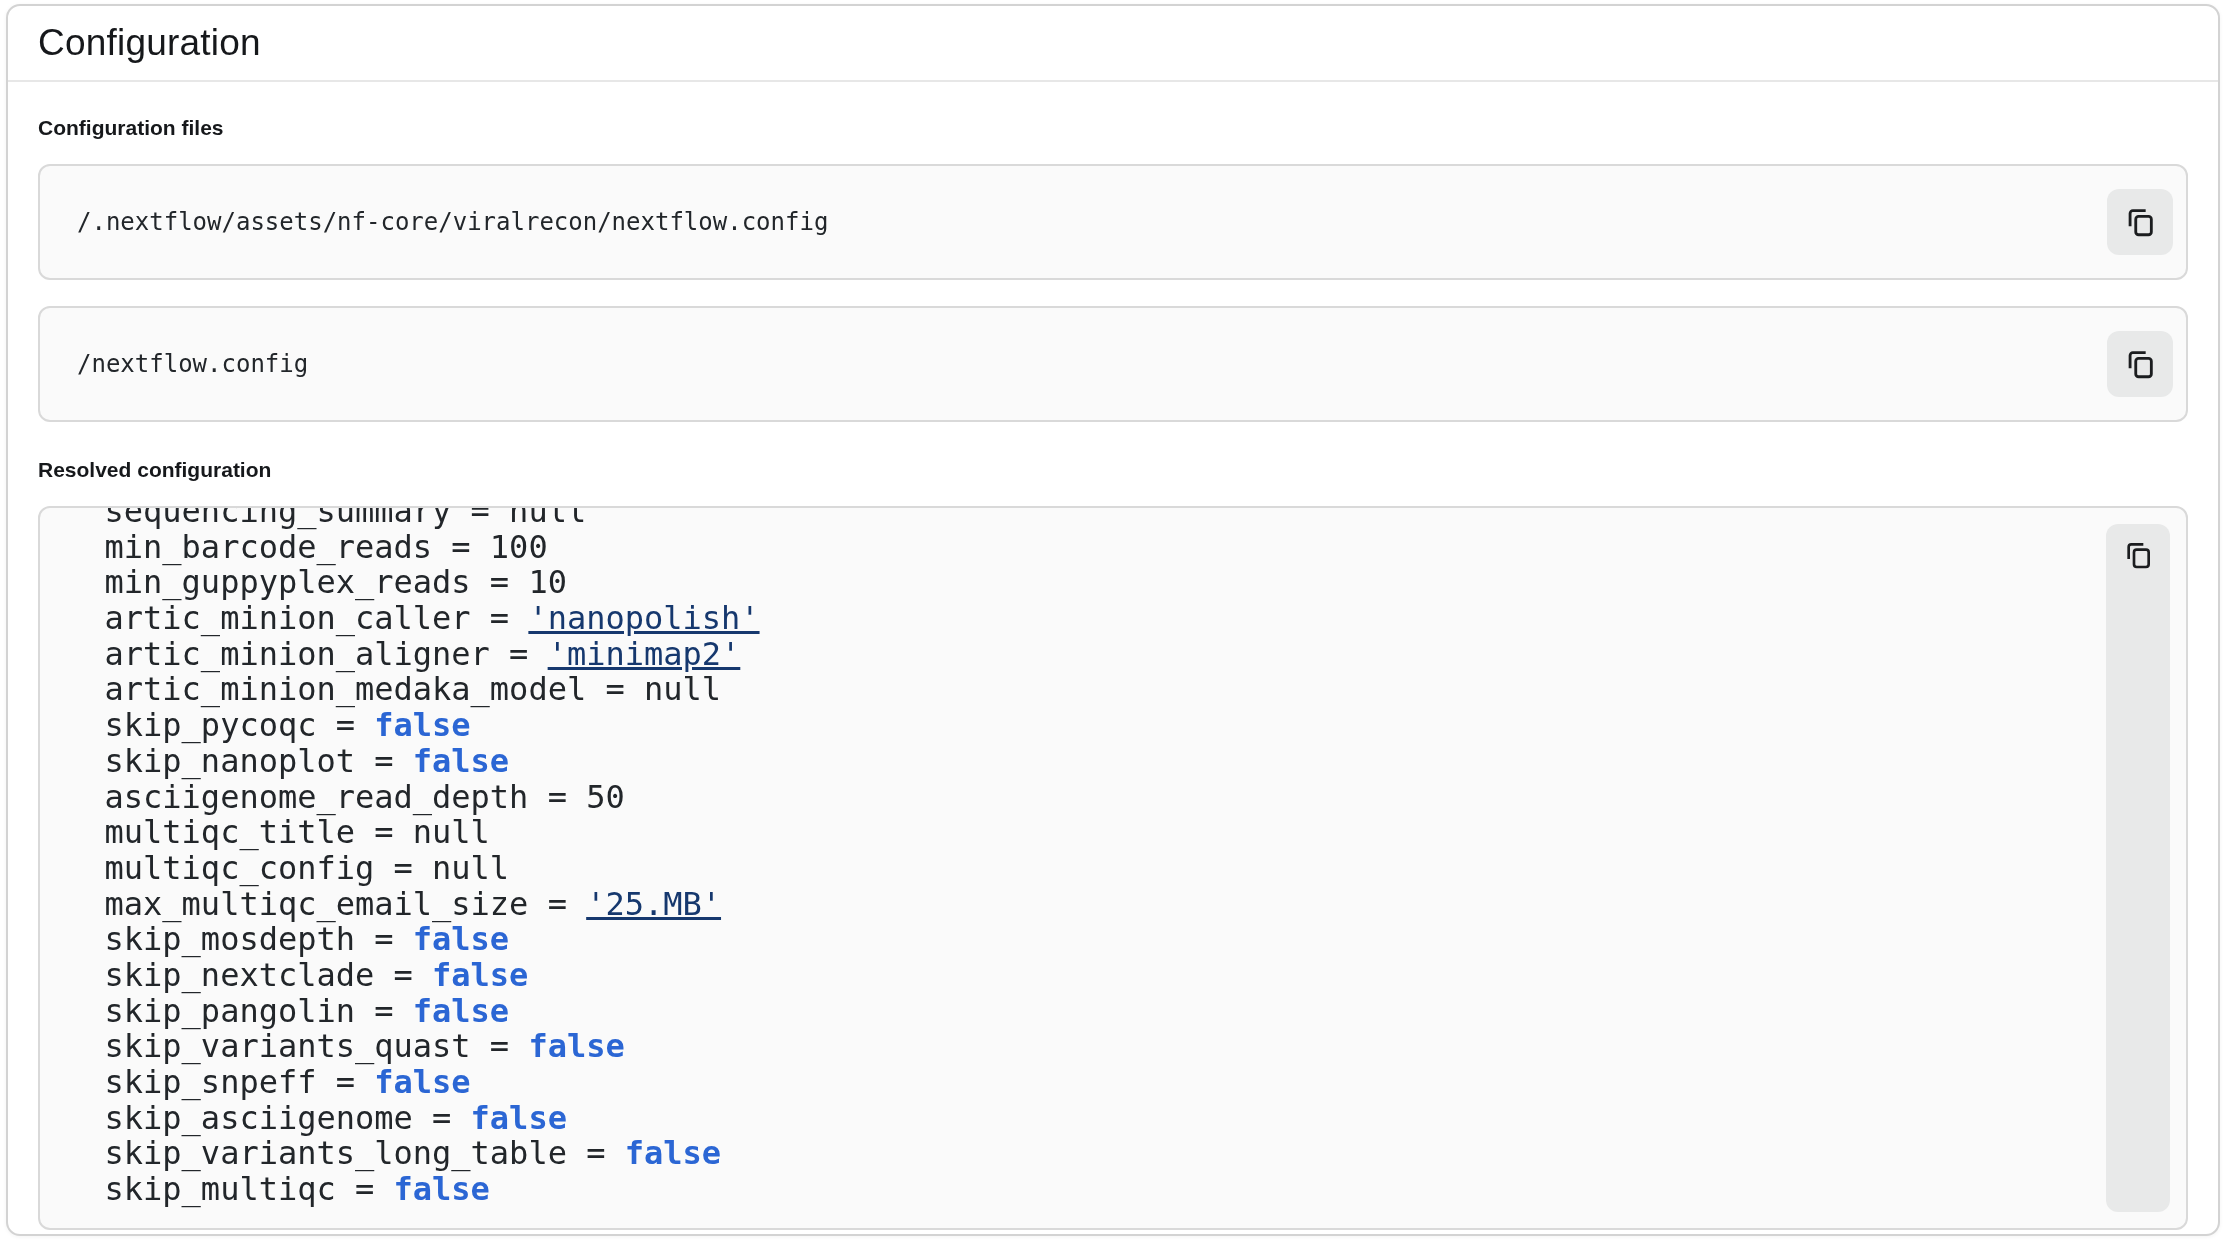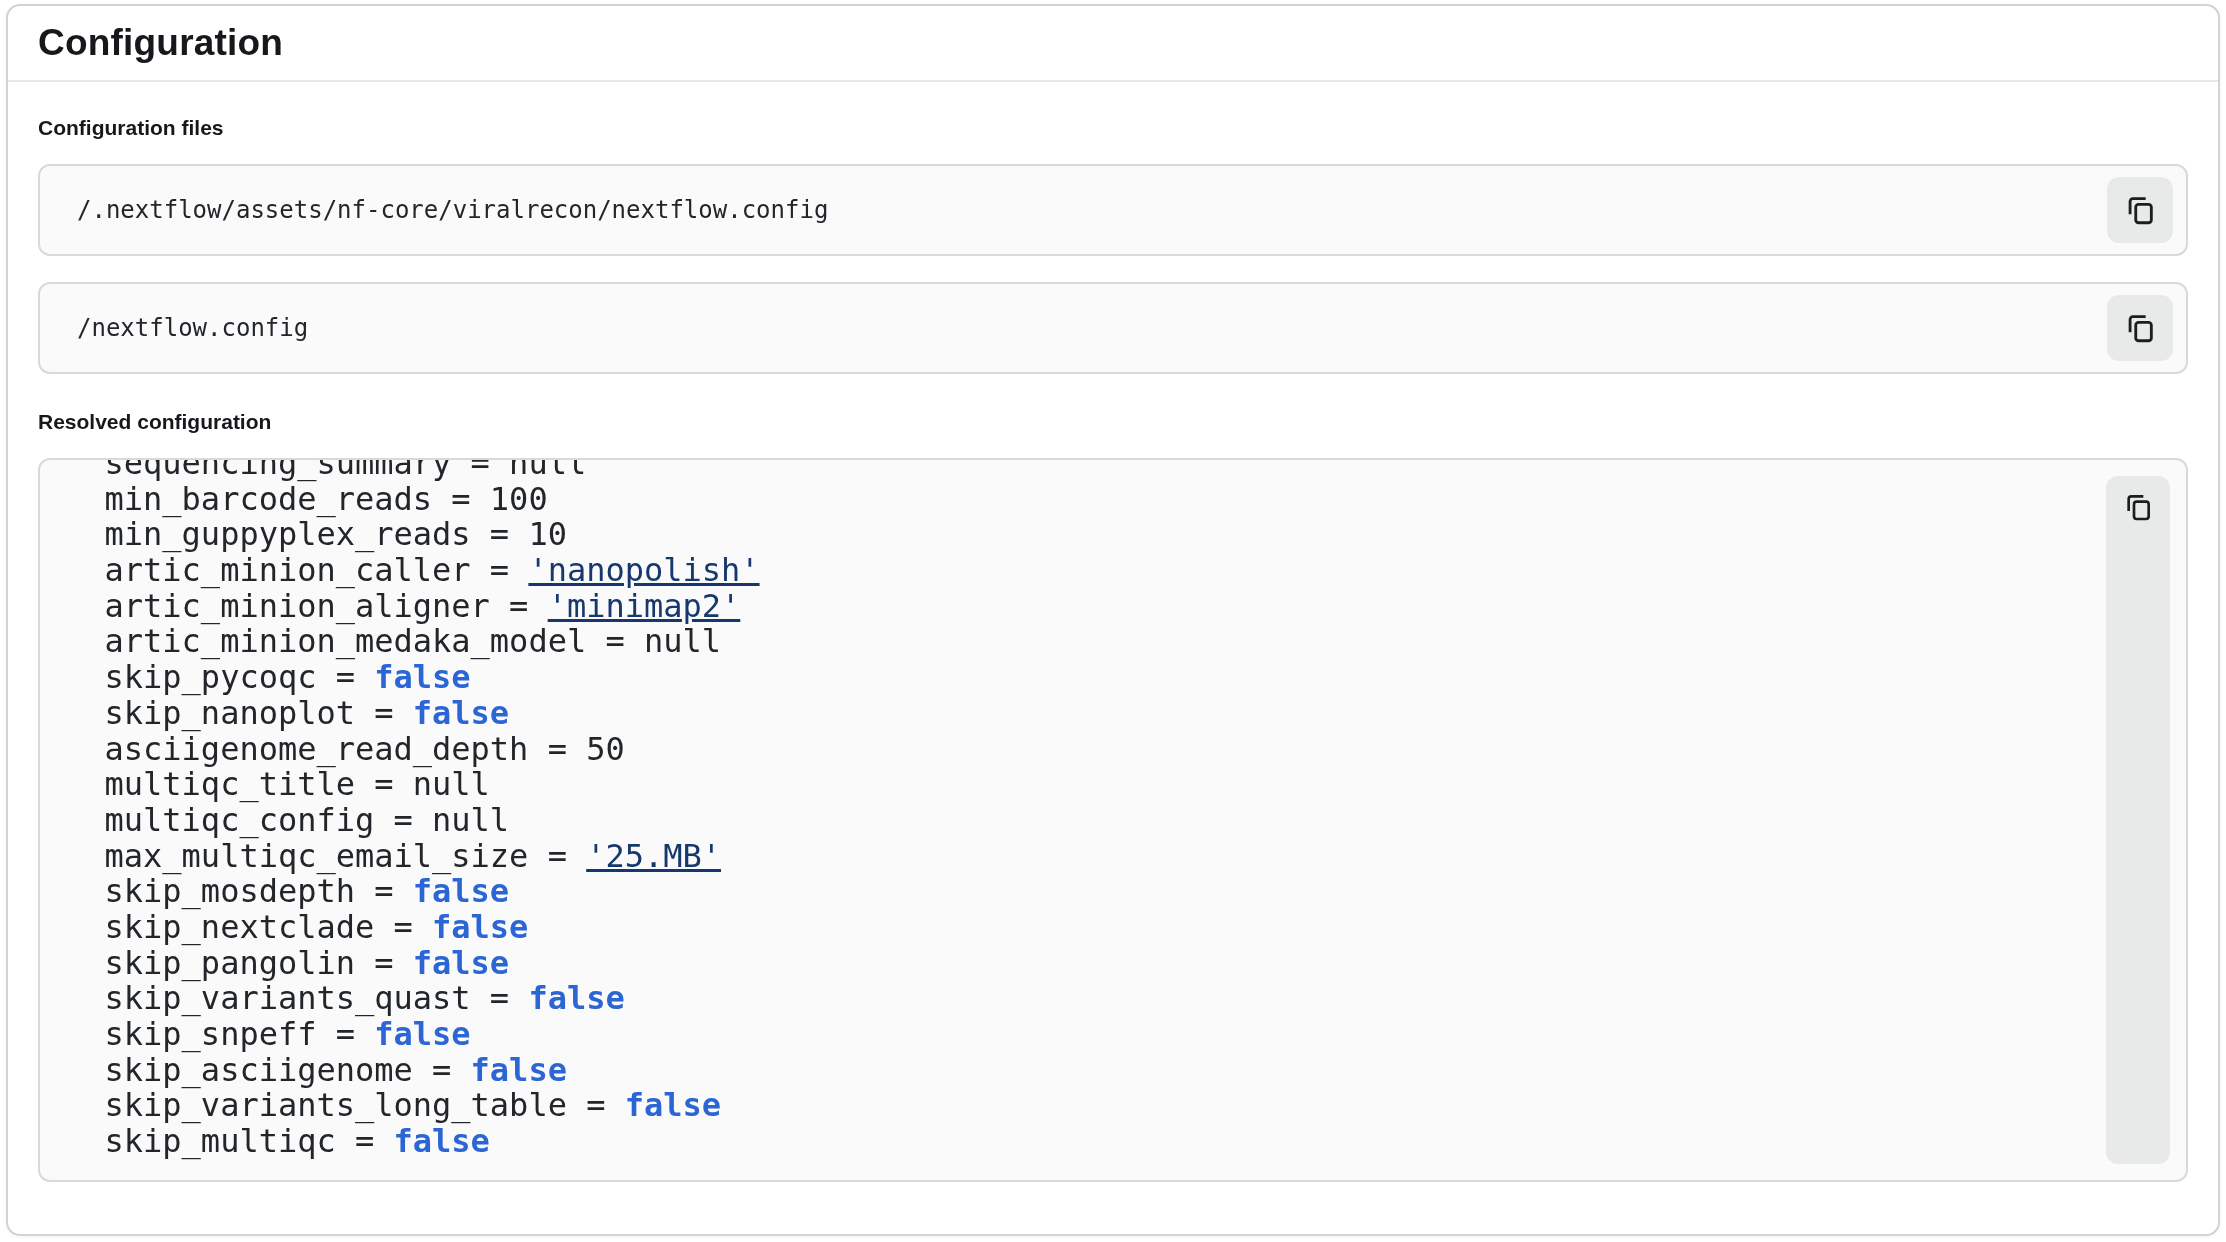--- a/index.html
+++ b/index.html
@@ -32,39 +32,39 @@
   }
   .card-header{
     height:76px;
     display:flex;
     align-items:center;
     padding:0 30px;
     border-bottom:2px solid var(--divider);
   }
   .card-title{
     font-size:37px;
-    font-weight:700;
+    font-weight:400;
     color:var(--heading);
     letter-spacing:0.2px;
   }
   .content{
     padding:34px 30px 0 30px;
   }
   .section-heading{
     font-size:21px;
     font-weight:700;
     color:var(--heading);
     margin:0 0 24px 0;
   }
   .section-heading.resolved{
     margin-top:36px;
   }
   .file-row{
     position:relative;
-    height:92px;
+    height:116px;
     background:var(--box-bg);
     border:2px solid var(--box-border);
     border-radius:12px;
     display:flex;
     align-items:center;
     padding:0 13px 0 37px;
     margin-bottom:26px;
   }
   .file-path{
     font-family:"DejaVu Sans Mono", monospace;

